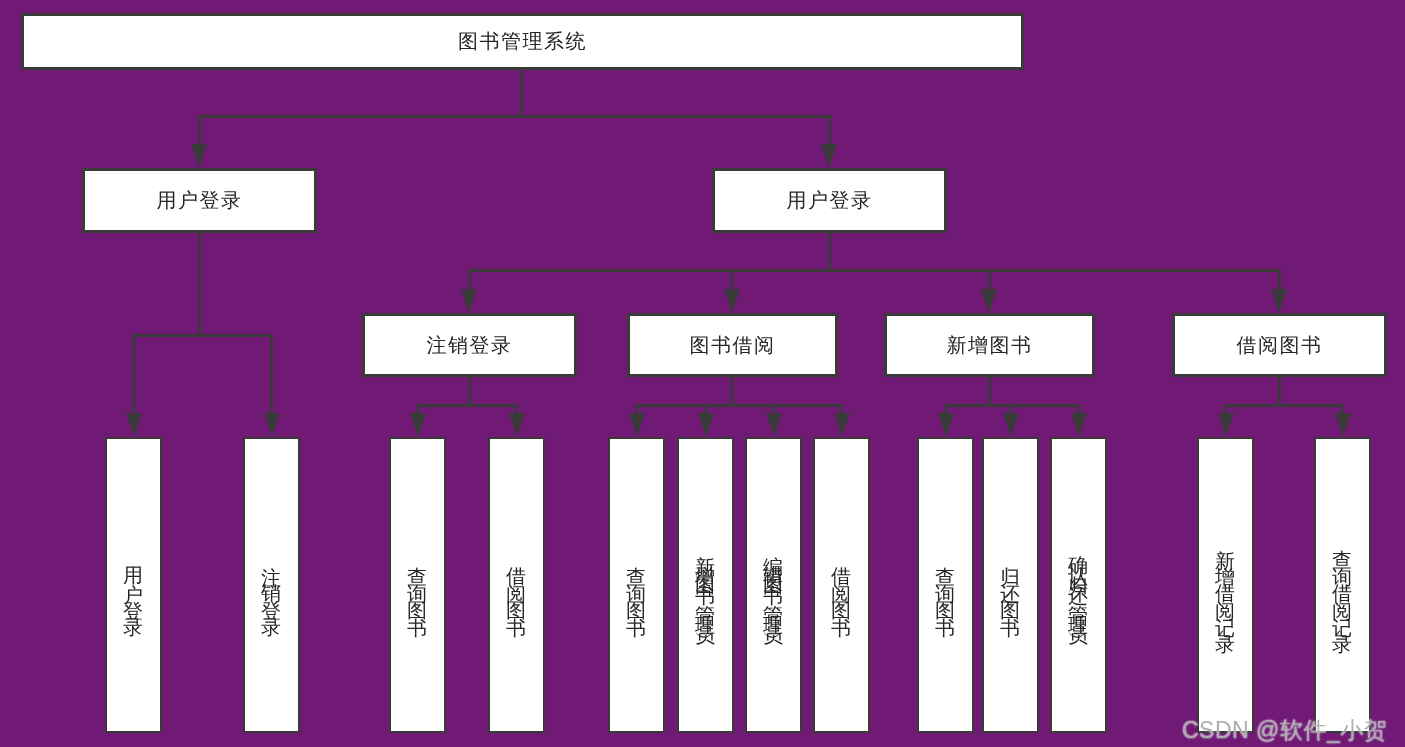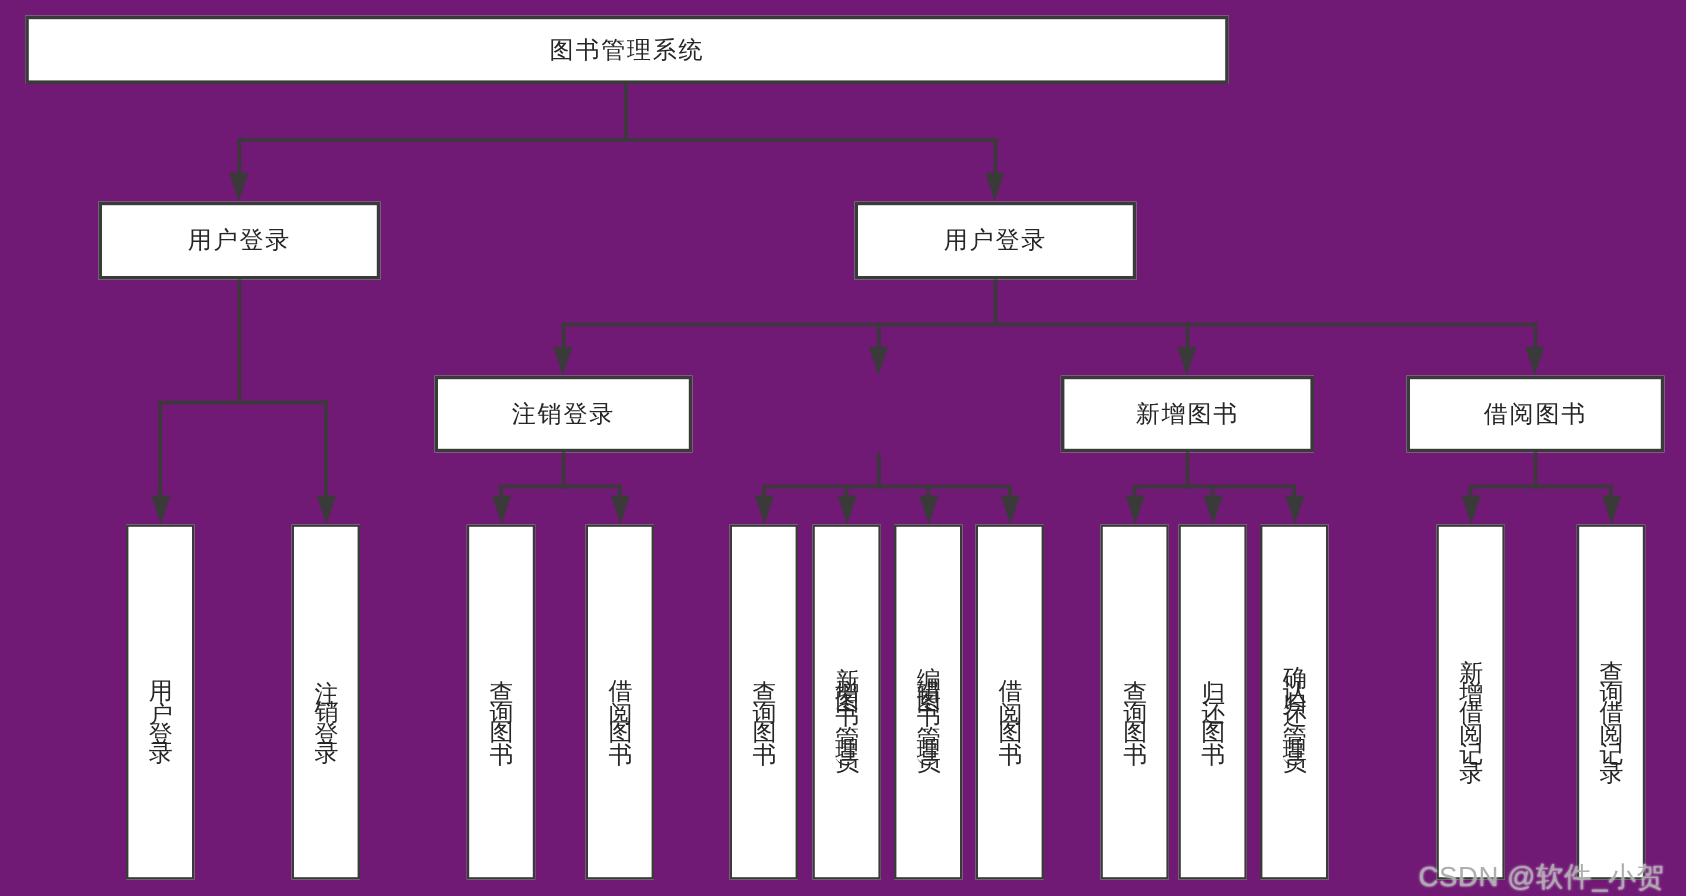--- a/index.html
+++ b/index.html
@@ -90,20 +90,23 @@
   <div class="vl" style="left:730.5px;top:269px;height:22px"></div>
   <div class="ar" style="left:724px;top:289px"></div>
   <div class="vl" style="left:987.5px;top:269px;height:22px"></div>
   <div class="ar" style="left:981px;top:289px"></div>
   <div class="vl" style="left:1277.5px;top:269px;height:22px"></div>
   <div class="ar" style="left:1271px;top:289px"></div>
 
   <div class="box" style="left:362px;top:313px;width:215px;height:64px">
     <span>注销登录</span>
   </div>
+  <div class="box" style="left:627px;top:313px;width:211px;height:64px">
+    <span>图书借阅</span>
+  </div>
   <div class="box" style="left:884px;top:313px;width:211px;height:64px">
     <span>新增图书</span>
   </div>
   <div class="box" style="left:1172px;top:313px;width:215px;height:64px">
     <span>借阅图书</span>
   </div>
 
   <div class="vl" style="left:467.5px;top:377px;height:30px"></div>
   <div class="hl" style="left:416px;top:404px;width:102px"></div>
   <div class="vl sd" style="left:416px"></div>

